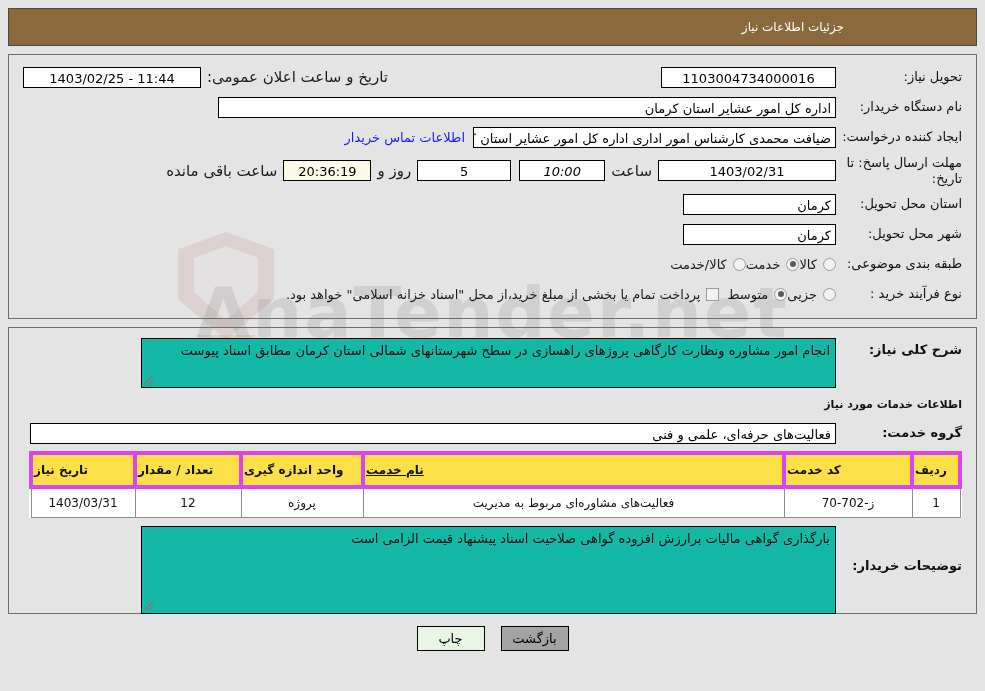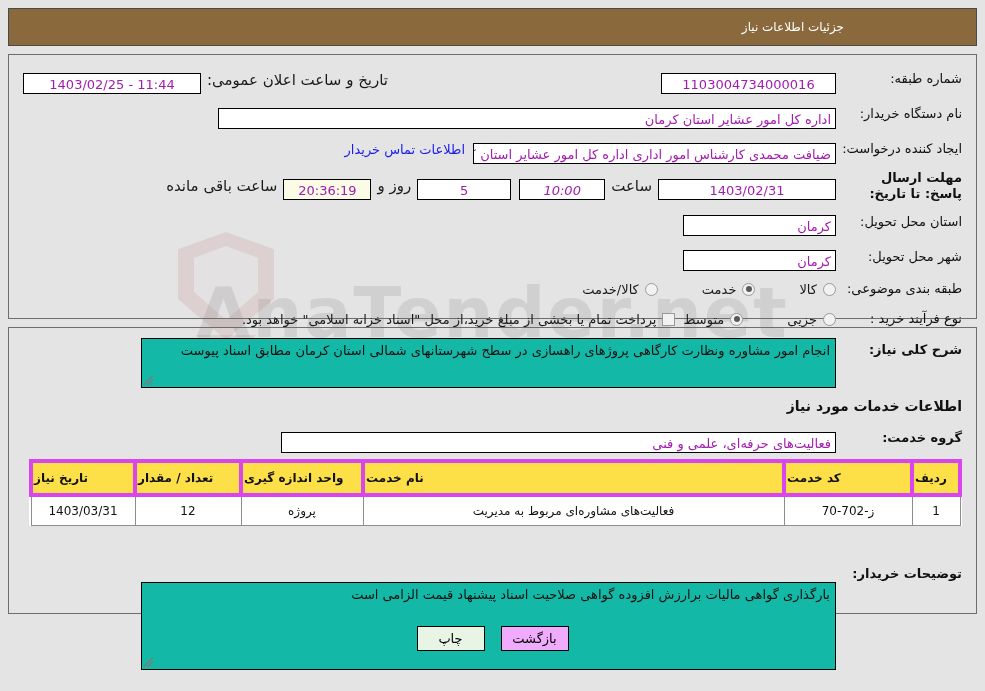--- a/index.html
+++ b/index.html
@@ -108,35 +108,34 @@
   .lbl {
     width: 126px;
     flex: 0 0 126px;
     text-align: right;
     padding-left: 6px;
     font-size: 13px;
     color: #111;
     box-sizing: border-box;
     line-height: 1.25;
   }
-  .lbl.two-line { line-height: 1.2; font-weight: bold; }
+  .lbl.two-line { line-height: 1.2; }
 
   .fld {
     border: 1px solid #000;
     background: #fff;
     height: 21px;
     line-height: 21px;
     padding: 0 4px;
     font-size: 13px;
-    color: #a21caf;
+    color: #000000;
     box-sizing: border-box;
     text-align: right;
     overflow: hidden;
     white-space: nowrap;
-    margin-top: 8px;
   }
   .fld.center { text-align: center; }
   .fld.timer { background: #fbfbe6; }
 
   .w-need   { width: 175px; }
   .w-org    { width: 618px; }
   .w-creator{ width: 363px; }
   .w-date   { width: 178px; }
   .w-time   { width: 86px; font-style: italic; }
   .w-days   { width: 94px; }
@@ -152,21 +151,20 @@
     white-space: nowrap;
     cursor: pointer;
   }
   .flt { flex: 1 1 auto; }
 
   
   .radio-group { display: flex; align-items: center; }
   .radio-item {
     display: flex;
     align-items: center;
-    margin-left: 44px;
     white-space: nowrap;
   }
   .radio-item:last-child { margin-left: 0; }
   .rd {
     width: 13px; height: 13px;
     border-radius: 50%;
     border: 1px solid #9a9a9a;
     background: #f2f2f2;
     box-sizing: border-box;
     margin-left: 6px;
@@ -208,24 +206,24 @@
   .ta::after {
     content: "";
     position: absolute;
     left: 2px; bottom: 2px;
     width: 9px; height: 9px;
     background:
       linear-gradient(135deg, transparent 42%, #7b7b7b 42%, #7b7b7b 52%, transparent 52%),
       linear-gradient(135deg, transparent 66%, #7b7b7b 66%, #7b7b7b 76%, transparent 76%);
   }
   .ta-desc { width: 695px; height: 50px; }
-  .ta-note { width: 695px; height: 88px; margin-top: 48px; }
+  .ta-note { width: 695px; height: 88px; }
 
   .sec-head {
-    font-size: 14px;
+    font-size: 11px;
     font-weight: bold;
     color: #111;
     margin: 10px 0 10px 0;
     text-align: right;
   }
   .lbl-bold { font-weight: bold; }
 
   
   .tbl-wrap { margin-top: 6px; }
   table.grid {
@@ -247,21 +245,21 @@
   table.grid td {
     border: 1px solid #8d8d8d;
     height: 26px;
     text-align: center;
     color: #111;
     font-size: 12px;
     background: #fff;
   }
   .c-radif { width: 42px; }
   .c-code  { width: 122px; }
-  .c-name  { width: 415px; }
+  .c-name  { width: 415px; text-decoration: underline; }
   .c-unit  { width: 116px; }
   .c-qty   { width: 100px; }
   .c-date  { width: 98px; }
 
   
   .footer {
     position: relative;
     z-index: 2;
     margin-top: 12px;
     display: flex;
@@ -273,39 +271,39 @@
     border: 1px solid #000;
     font-size: 13px;
     padding: 4px 0;
     width: 68px;
     text-align: center;
     cursor: pointer;
     box-sizing: border-box;
     font-family: "DejaVu Sans", "Liberation Sans", sans-serif;
   }
   .btn-print  { background: #e8f5e4; }
-  .btn-back   { background: #f0abfc; }
+  .btn-back   { background: #a3a3a3; }
 </style>
 </head>
 <body>
 
 <div class="watermark">
   <div class="wm-shield"></div>
   <div class="wm-chev"></div>
   <div class="wm-text">AnaTender.net</div>
 </div>
 
 <div class="title-bar">
   <span class="t">جزئیات اطلاعات نیاز</span>
 </div>
 
 <div class="panel panel-top">
 
   <div class="row">
-    <span class="lbl">شماره طبقه:</span>
+    <span class="lbl">تحویل نیاز:</span>
     <span class="fld w-need center">1103004734000016</span>
     <span class="flt"></span>
     <span class="txt">تاریخ و ساعت اعلان عمومی:</span>
     <span class="fld w-date center">11:44 - 1403/02/25</span>
   </div>
 
   <div class="row">
     <span class="lbl">نام دستگاه خریدار:</span>
     <span class="fld w-org">اداره کل امور عشایر استان کرمان</span>
   </div>
@@ -379,21 +377,21 @@
 
   <div class="row" style="align-items:flex-start;">
     <span class="lbl lbl-bold" style="padding-top:4px;">شرح کلی نیاز:</span>
     <span class="ta ta-desc">انجام امور مشاوره ونظارت کارگاهی پروژهای راهسازی در سطح شهرستانهای شمالی استان کرمان مطابق اسناد پیوست</span>
   </div>
 
   <div class="sec-head">اطلاعات خدمات مورد نیاز</div>
 
   <div class="row">
     <span class="lbl lbl-bold">گروه خدمت:</span>
-    <span class="fld" style="width:555px;">فعالیت‌های حرفه‌ای، علمی و فنی</span>
+    <span class="fld" style="width:806px;">فعالیت‌های حرفه‌ای، علمی و فنی</span>
   </div>
 
   <div class="tbl-wrap">
     <table class="grid">
       <thead>
         <tr>
           <th class="c-radif">ردیف</th>
           <th class="c-code">کد خدمت</th>
           <th class="c-name">نام خدمت</th>
           <th class="c-unit">واحد اندازه گیری</th>

